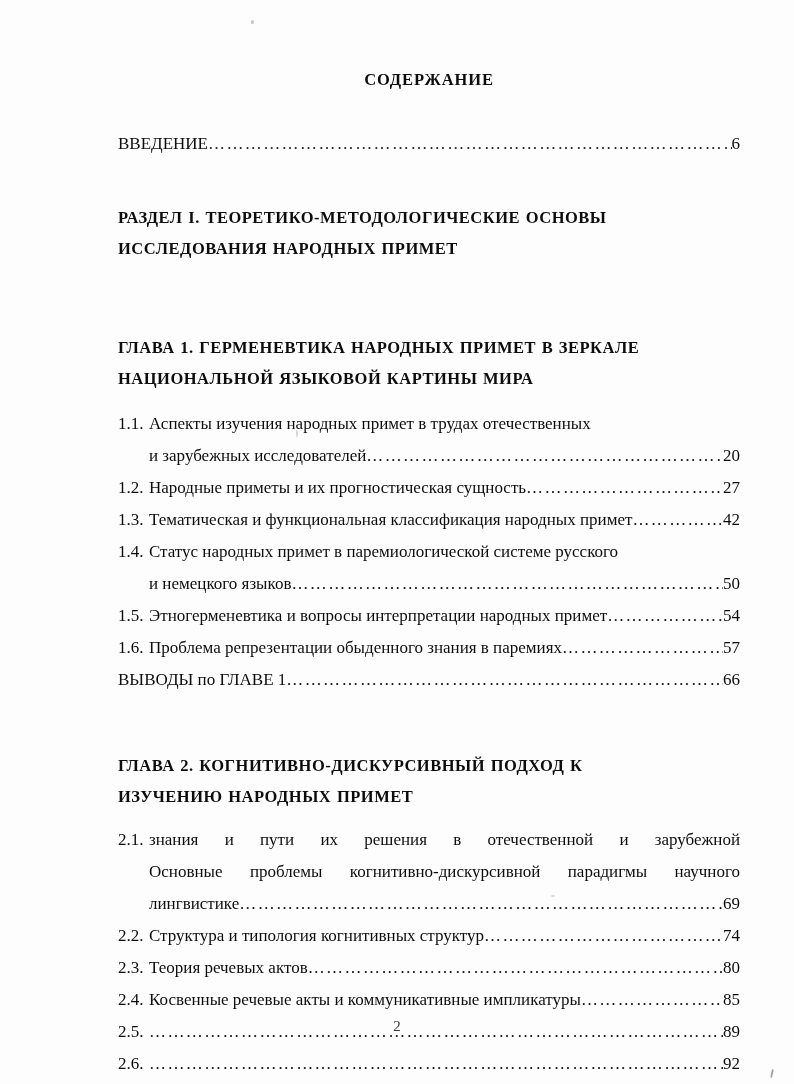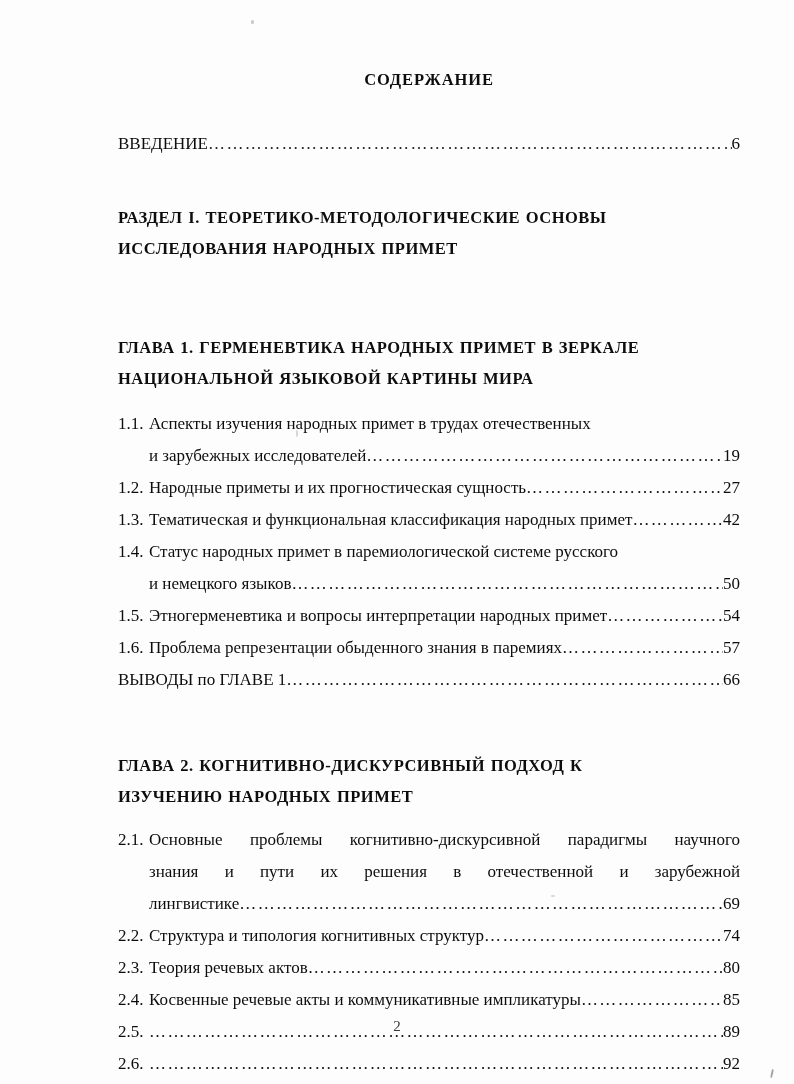--- a/index.html
+++ b/index.html
@@ -162,21 +162,21 @@
     </div>
 
     <div class="chapter1-list">
 
       <div class="toc-item">
         <span class="num">1.1.</span>
         <div class="plain">Аспекты изучения народных примет в трудах отечественных</div>
         <div class="row">
           <span class="txt">и зарубежных исследователей</span>
           <span class="leader">…………………………………………………………………………………………………………………………………………</span>
-          <span class="pageno">19</span>
+          <span class="pageno">20</span>
         </div>
       </div>
 
       <div class="toc-item">
         <span class="num">1.2.</span>
         <div class="row">
           <span class="txt">Народные приметы и их прогностическая сущность</span>
           <span class="leader">…………………………………………………………………………………………………………………………………………</span>
           <span class="pageno">27</span>
         </div>
@@ -231,22 +231,22 @@
 
     <div class="heading chapter2-heading">
       <div>ГЛАВА 2. КОГНИТИВНО-ДИСКУРСИВНЫЙ ПОДХОД К</div>
       <div class="lastline">ИЗУЧЕНИЮ НАРОДНЫХ ПРИМЕТ</div>
     </div>
 
     <div class="chapter2-list">
 
       <div class="toc-item">
         <span class="num">2.1.</span>
+        <div class="just">знания и пути их решения в отечественной и зарубежной</div>
         <div class="just">Основные проблемы когнитивно-дискурсивной парадигмы научного</div>
-        <div class="just">знания и пути их решения в отечественной и зарубежной</div>
         <div class="row">
           <span class="txt">лингвистике</span>
           <span class="leader">…………………………………………………………………………………………………………………………………………</span>
           <span class="pageno">69</span>
         </div>
       </div>
 
       <div class="toc-item">
         <span class="num">2.2.</span>
         <div class="row">

